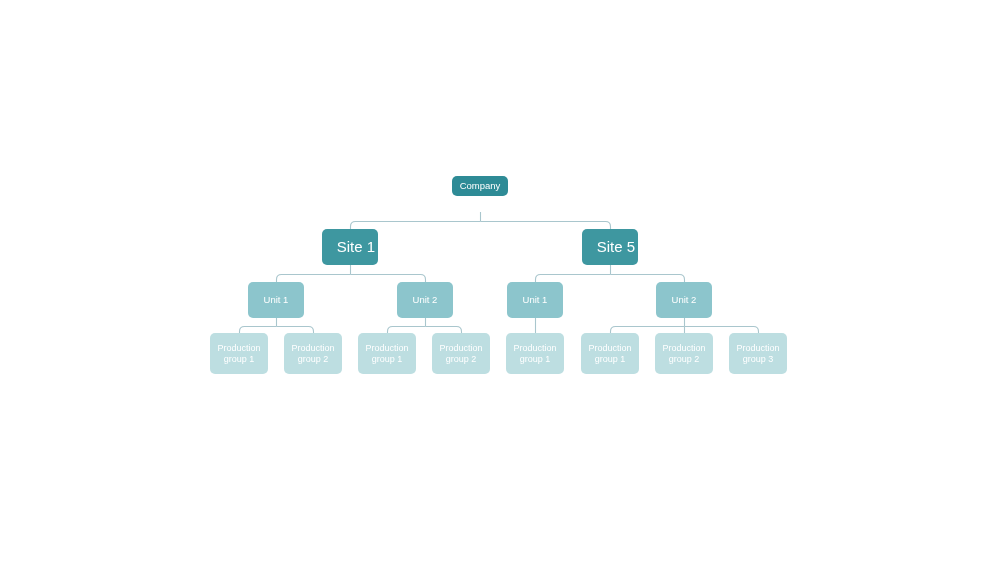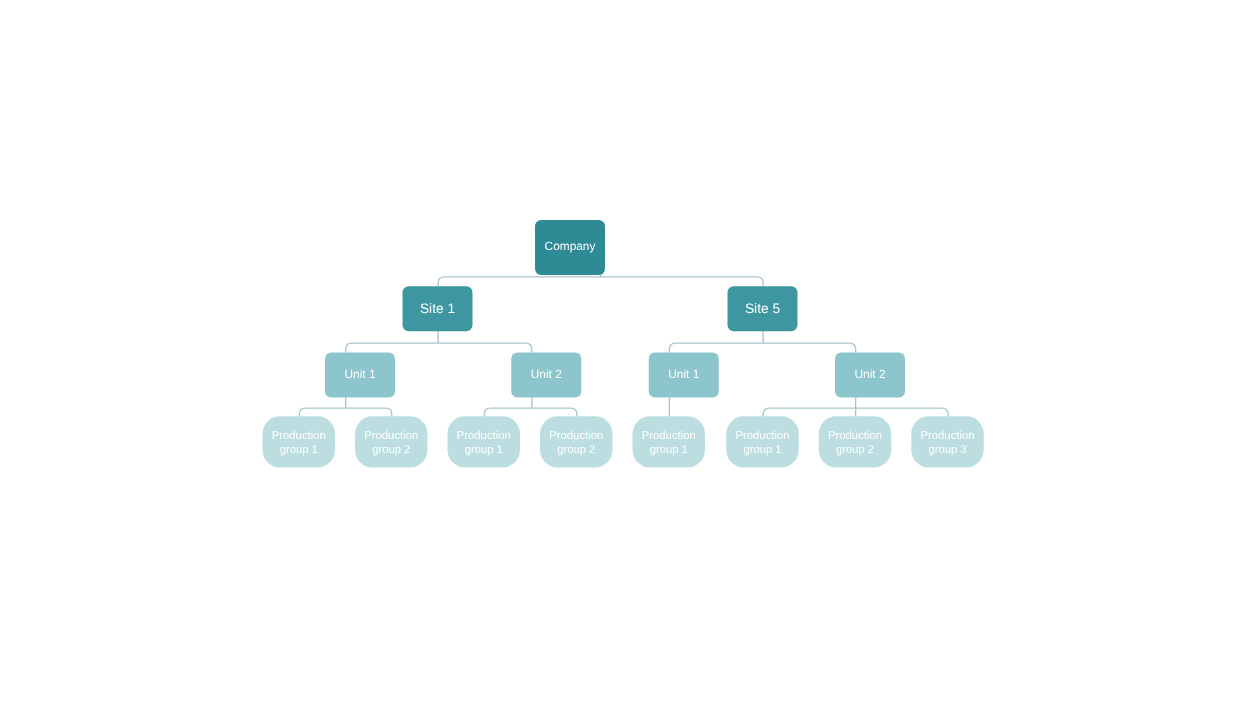--- a/index.html
+++ b/index.html
@@ -39,35 +39,34 @@
     line-height: 1.18;
     padding: 2px 3px;
     white-space: pre-line;
   }
   .node-company {
     background: #2e8b96;
     font-size: 9.5px;
   }
   .node-site {
     background: #3e97a0;
-    font-size: 11px;
+    font-size: 15px;
+    justify-content: flex-end;
   }
   .node-unit {
     background: #8cc5cc;
     font-size: 9.5px;
-    margin-left: 12px;
   }
   .node-group {
     background: #bdded f;
     font-size: 9px;
   }
   .node-group {
     background: #bddee1;
     font-size: 9px;
-    border-radius: 14px;
   }
 </style>
 </head>
 <body>
 
 <div id="org-chart-canvas">
   <svg id="connector-layer" viewBox="0 0 1000 575" width="1000" height="575">
       <path d="M480.5 212 L480.5 221.5" fill="none" stroke="#a9c6cd" stroke-width="1.1" stroke-linecap="butt"></path>
       <path d="M480.5 221.5 L355.5 221.5 Q350.5 221.5 350.5 226.5 L350.5 229" fill="none" stroke="#a9c6cd" stroke-width="1.1" stroke-linecap="butt"></path>
       <path d="M480.5 221.5 L605.5 221.5 Q610.5 221.5 610.5 226.5 L610.5 229" fill="none" stroke="#a9c6cd" stroke-width="1.1" stroke-linecap="butt"></path>
@@ -83,21 +82,21 @@
       <path d="M425.5 318 L425.5 326.5" fill="none" stroke="#a9c6cd" stroke-width="1.1" stroke-linecap="butt"></path>
       <path d="M425.5 326.5 L392.5 326.5 Q387.5 326.5 387.5 331.5 L387.5 333" fill="none" stroke="#a9c6cd" stroke-width="1.1" stroke-linecap="butt"></path>
       <path d="M425.5 326.5 L456.5 326.5 Q461.5 326.5 461.5 331.5 L461.5 333" fill="none" stroke="#a9c6cd" stroke-width="1.1" stroke-linecap="butt"></path>
       <path d="M535.5 318 L535.5 333" fill="none" stroke="#a9c6cd" stroke-width="1.1" stroke-linecap="butt"></path>
       <path d="M684.5 318 L684.5 326.5" fill="none" stroke="#a9c6cd" stroke-width="1.1" stroke-linecap="butt"></path>
       <path d="M684.5 326.5 L615.5 326.5 Q610.5 326.5 610.5 331.5 L610.5 333" fill="none" stroke="#a9c6cd" stroke-width="1.1" stroke-linecap="butt"></path>
       <path d="M684.5 326.5 L684.5 333" fill="none" stroke="#a9c6cd" stroke-width="1.1" stroke-linecap="butt"></path>
       <path d="M684.5 326.5 L753.5 326.5 Q758.5 326.5 758.5 331.5 L758.5 333" fill="none" stroke="#a9c6cd" stroke-width="1.1" stroke-linecap="butt"></path>
     </svg>
   <div id="node-layer">
-      <div class="node node-company" style="left: 428px; top: 176px; width: 56px; height: 44px; justify-content: center;"><span>Company</span></div>
+      <div class="node node-company" style="left: 452px; top: 176px; width: 56px; height: 20px; justify-content: center;"><span>Company</span></div>
       <div class="node node-site" style="left: 322px; top: 229px; width: 56px; height: 36px;"><span>Site 1</span></div>
       <div class="node node-site" style="left: 582px; top: 229px; width: 56px; height: 36px;"><span>Site 5</span></div>
       <div class="node node-unit" style="left: 248px; top: 282px; width: 56px; height: 36px;"><span>Unit 1</span></div>
       <div class="node node-unit" style="left: 397px; top: 282px; width: 56px; height: 36px;"><span>Unit 2</span></div>
       <div class="node node-unit" style="left: 507px; top: 282px; width: 56px; height: 36px;"><span>Unit 1</span></div>
       <div class="node node-unit" style="left: 656px; top: 282px; width: 56px; height: 36px;"><span>Unit 2</span></div>
       <div class="node node-group" style="left: 210px; top: 333px; width: 58px; height: 41px;"><span>Production
 group 1</span></div>
       <div class="node node-group" style="left: 284px; top: 333px; width: 58px; height: 41px;"><span>Production
 group 2</span></div>

